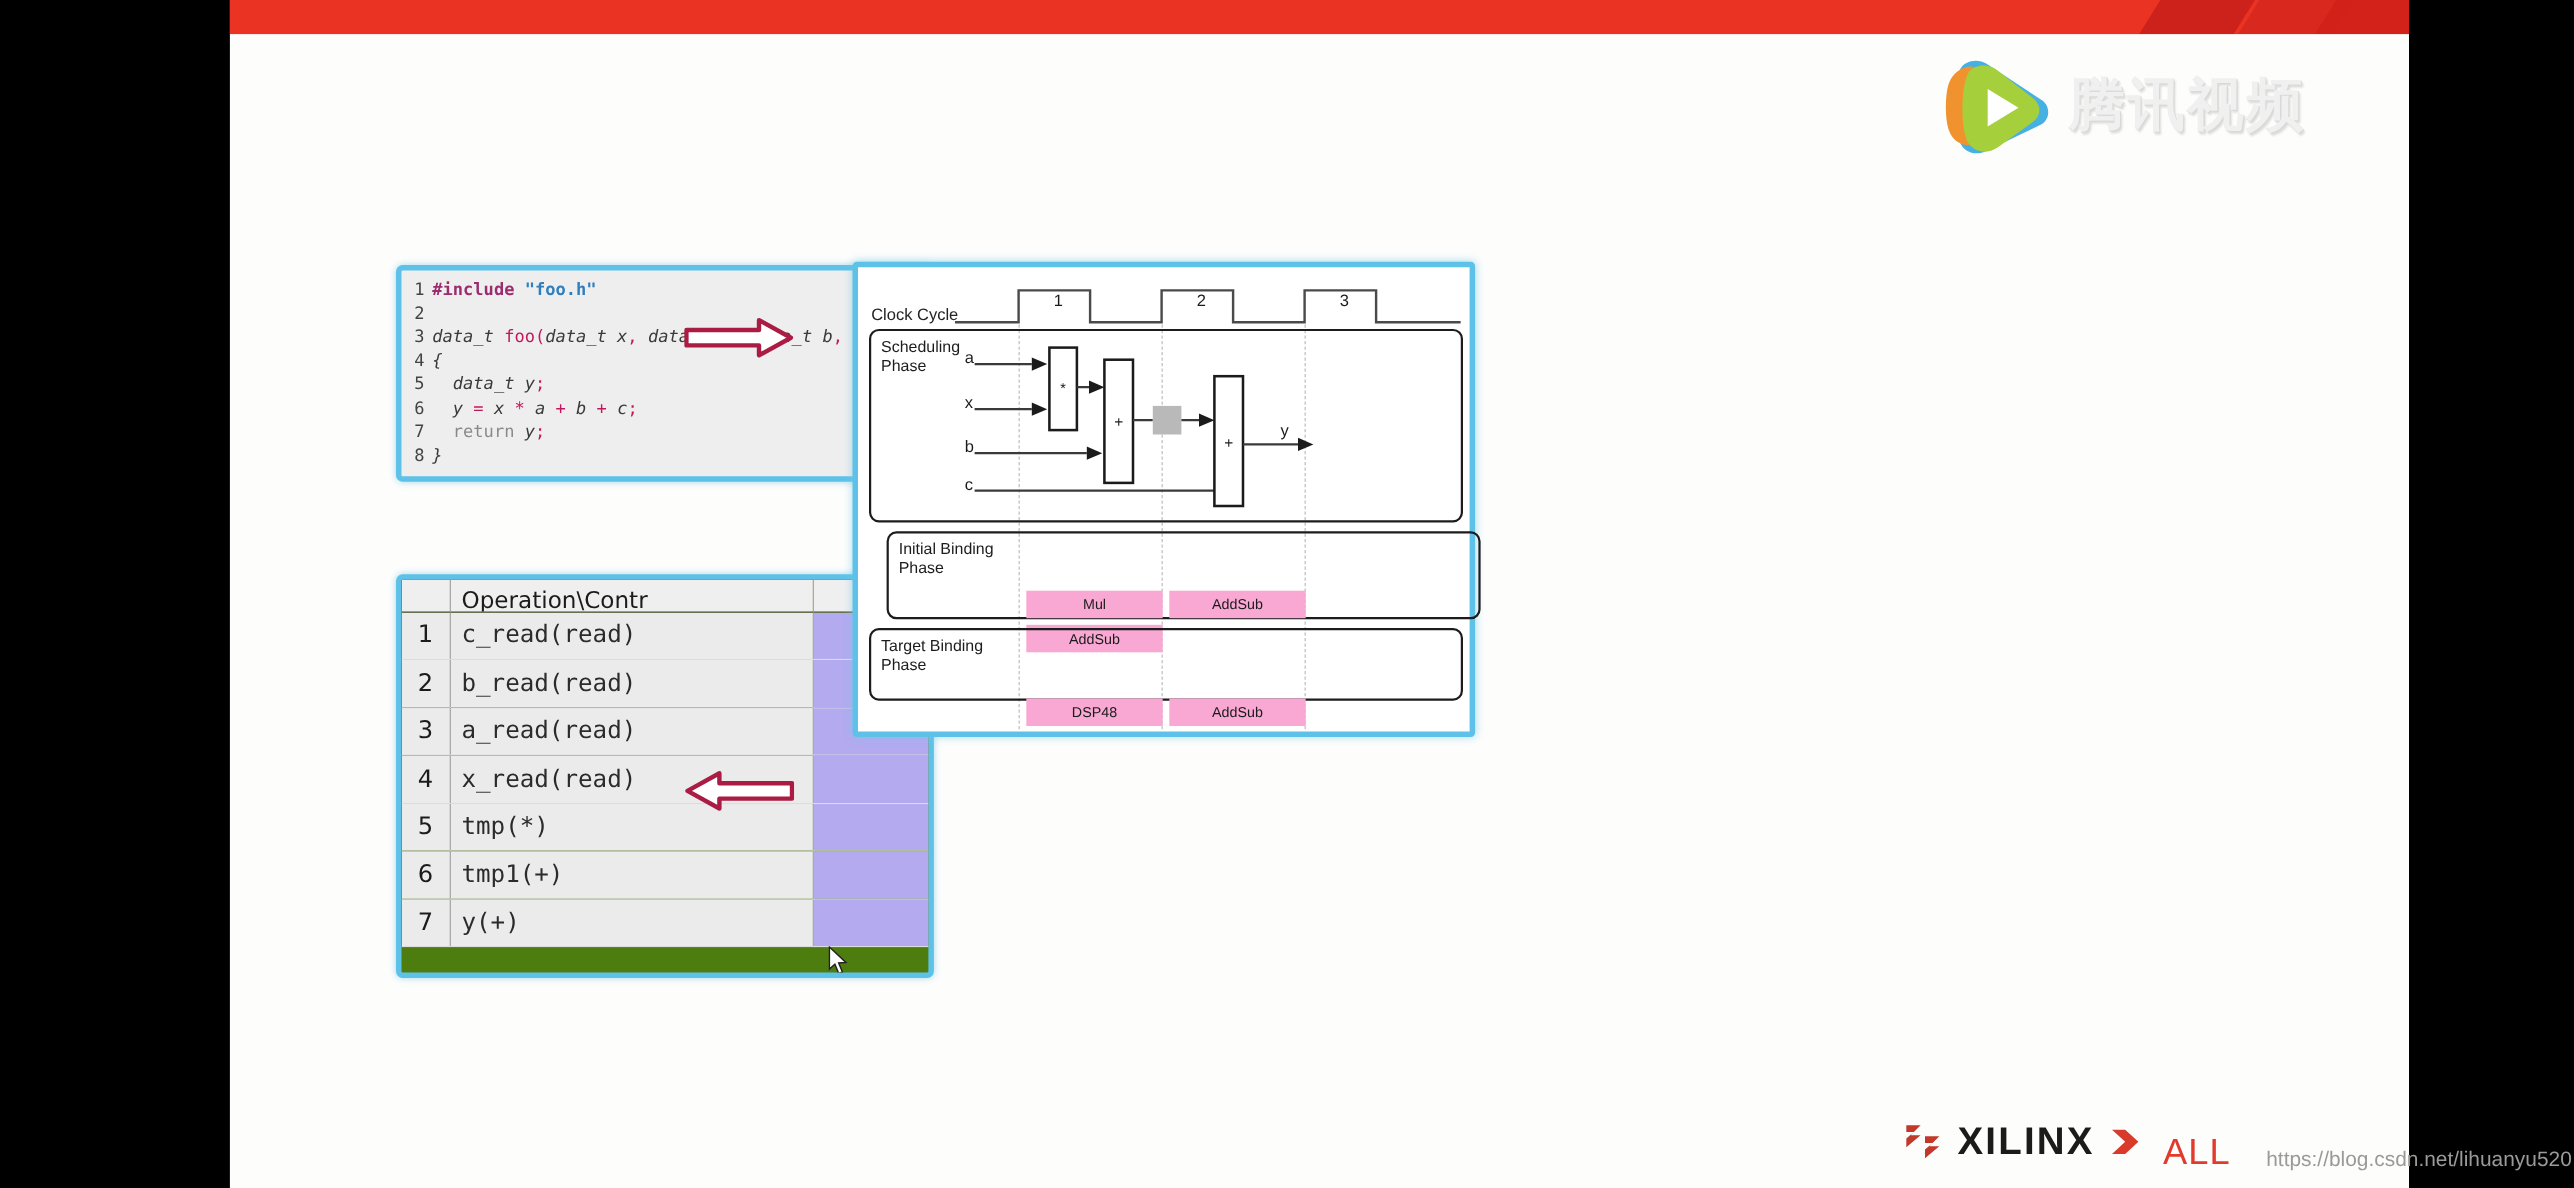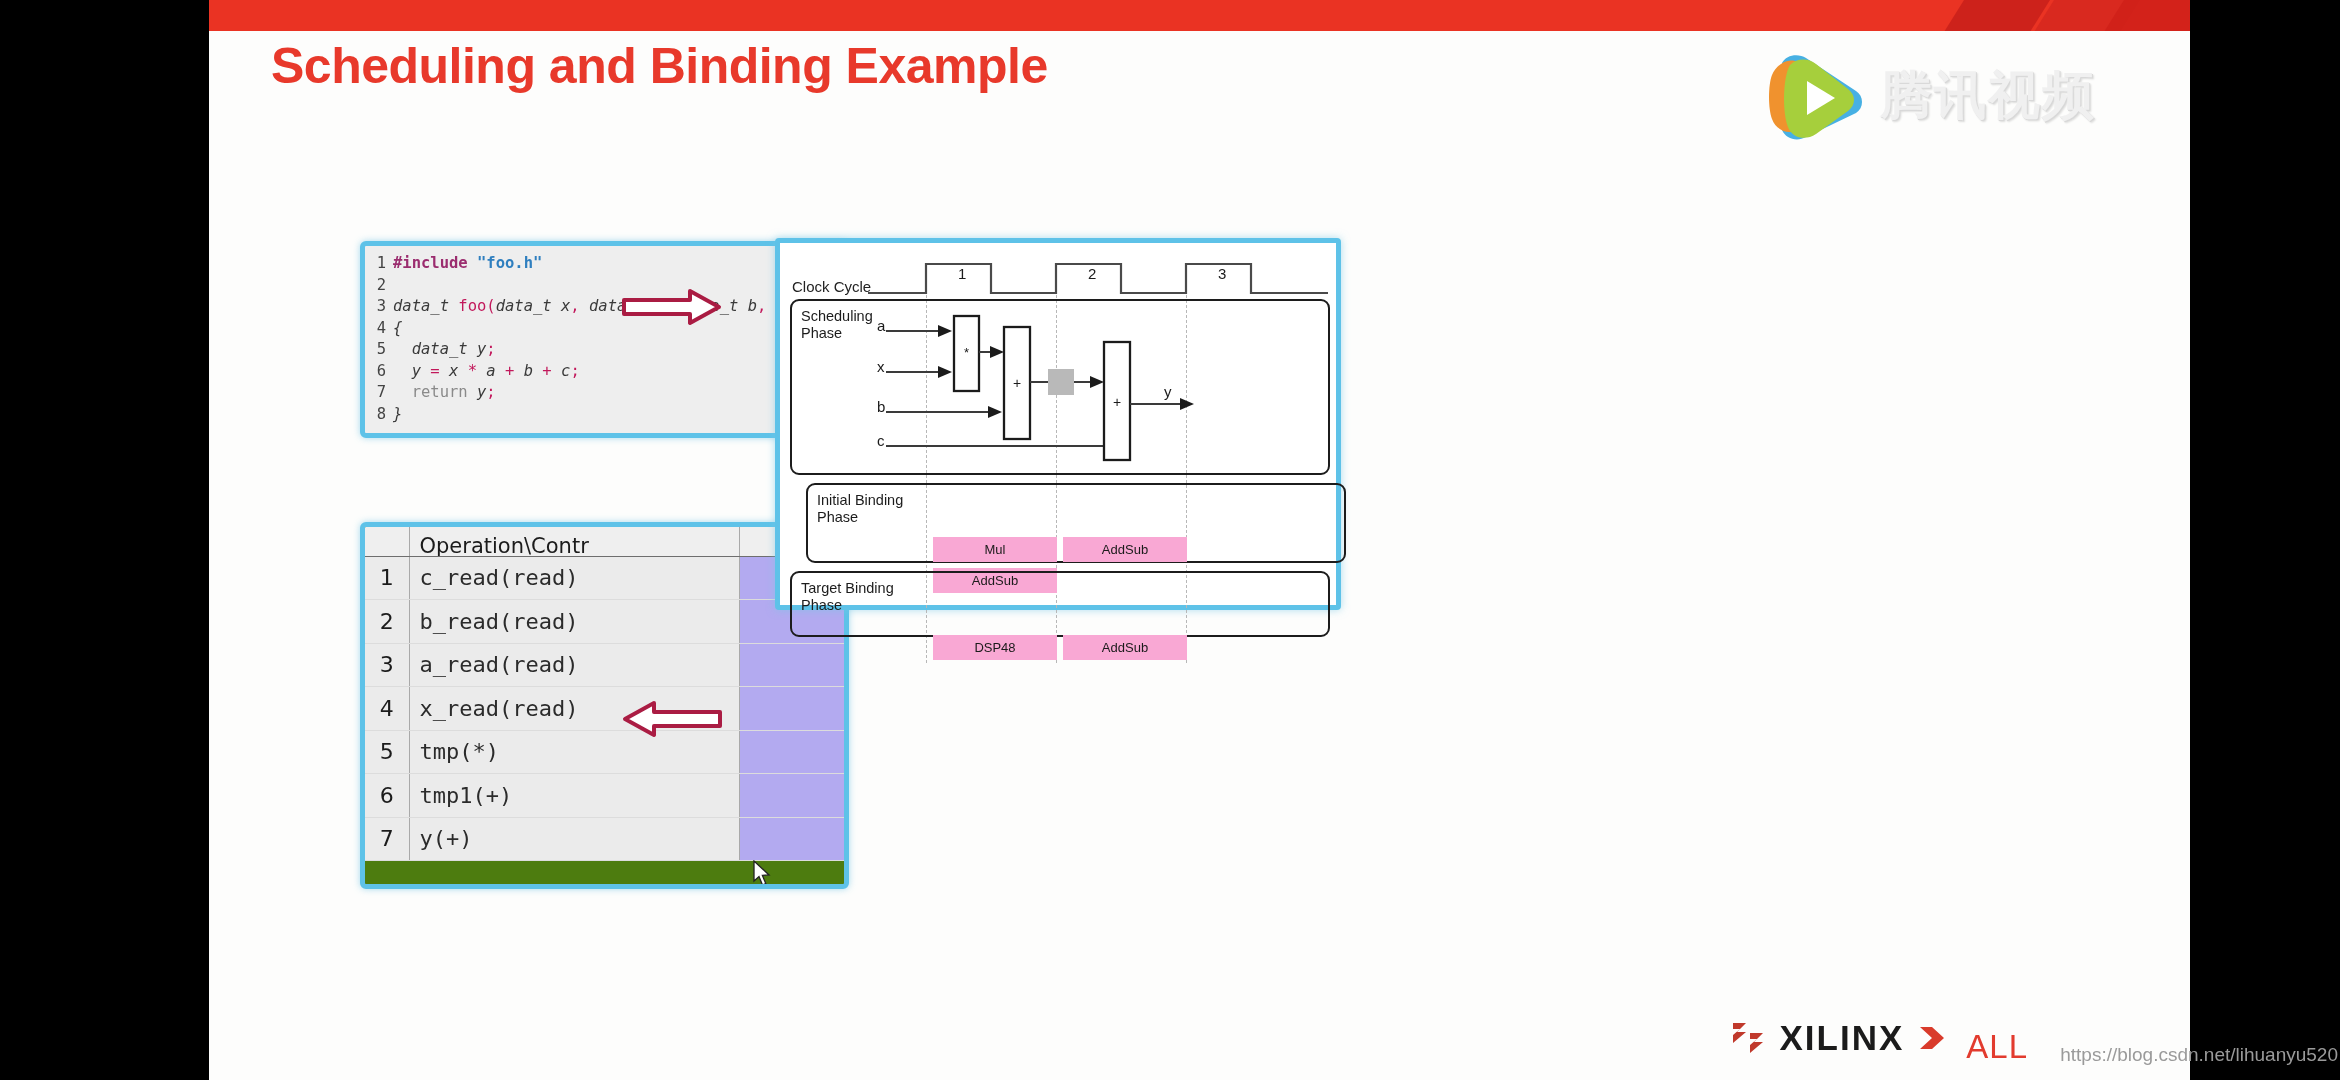--- a/index.html
+++ b/index.html
@@ -113,21 +113,21 @@
     font-size: 22px; text-align: center; padding-left: 0; color: #1b1b1b;
   }
   table.ops td.c0 { background: #b3aaf0; border-right: none; }
   .cursor { position: absolute; left: 388px; top: 333px; width: 18px; height: 27px; }
 
   
   .bigarrow { position: absolute; }
   
   .rightpanel {
     position: absolute; left: 566px; top: 238px;
-    width: 566px; height: 372px;
+    width: 566px; height: 432px;
     background: #fff;
     border: 5px solid #5ec2e8;
     border-radius: 4px;
     box-shadow: 0 0 8px rgba(120,200,230,.6);
   }
   .rp-inner { position: absolute; inset: 0; }
 
   .clocklabel {
     position: absolute; left: 12px; top: 35px;
     font-size: 15px; color: #232323;
@@ -178,21 +178,20 @@
 <div id="root">
 
   <div class="slide">
 
     <div class="topbar">
       <div class="chev c1"></div>
       <div class="chev c2"></div>
       <div class="chev c3"></div>
     </div>
 
-    <div class="slide-title">Scheduling and Binding Example</div>
 
     <div class="tencent">
       <svg class="tv-mark" viewBox="0 0 108 92">
         <path d="M22 12 C26 4 38 2 46 7 L96 40 C104 45 104 57 96 62 L46 86 C37 91 26 88 22 79 Z" fill="#47b0e3"></path>
         <path d="M12 24 C8 34 8 58 12 68 C16 79 28 84 37 79 L48 72 L48 18 L37 11 C28 6 16 14 12 24 Z" fill="#f0922e"></path>
         <path d="M30 14 C37 7 48 7 56 13 L88 38 C96 44 96 54 88 60 L56 83 C47 89 36 88 30 80 C22 69 22 27 30 14 Z" fill="#a6cf3c"></path>
         <path d="M47 30 L75 47 L47 64 Z" fill="#ffffff"></path>
       </svg>
       <div class="tv-text">腾讯视频</div>
     </div>

